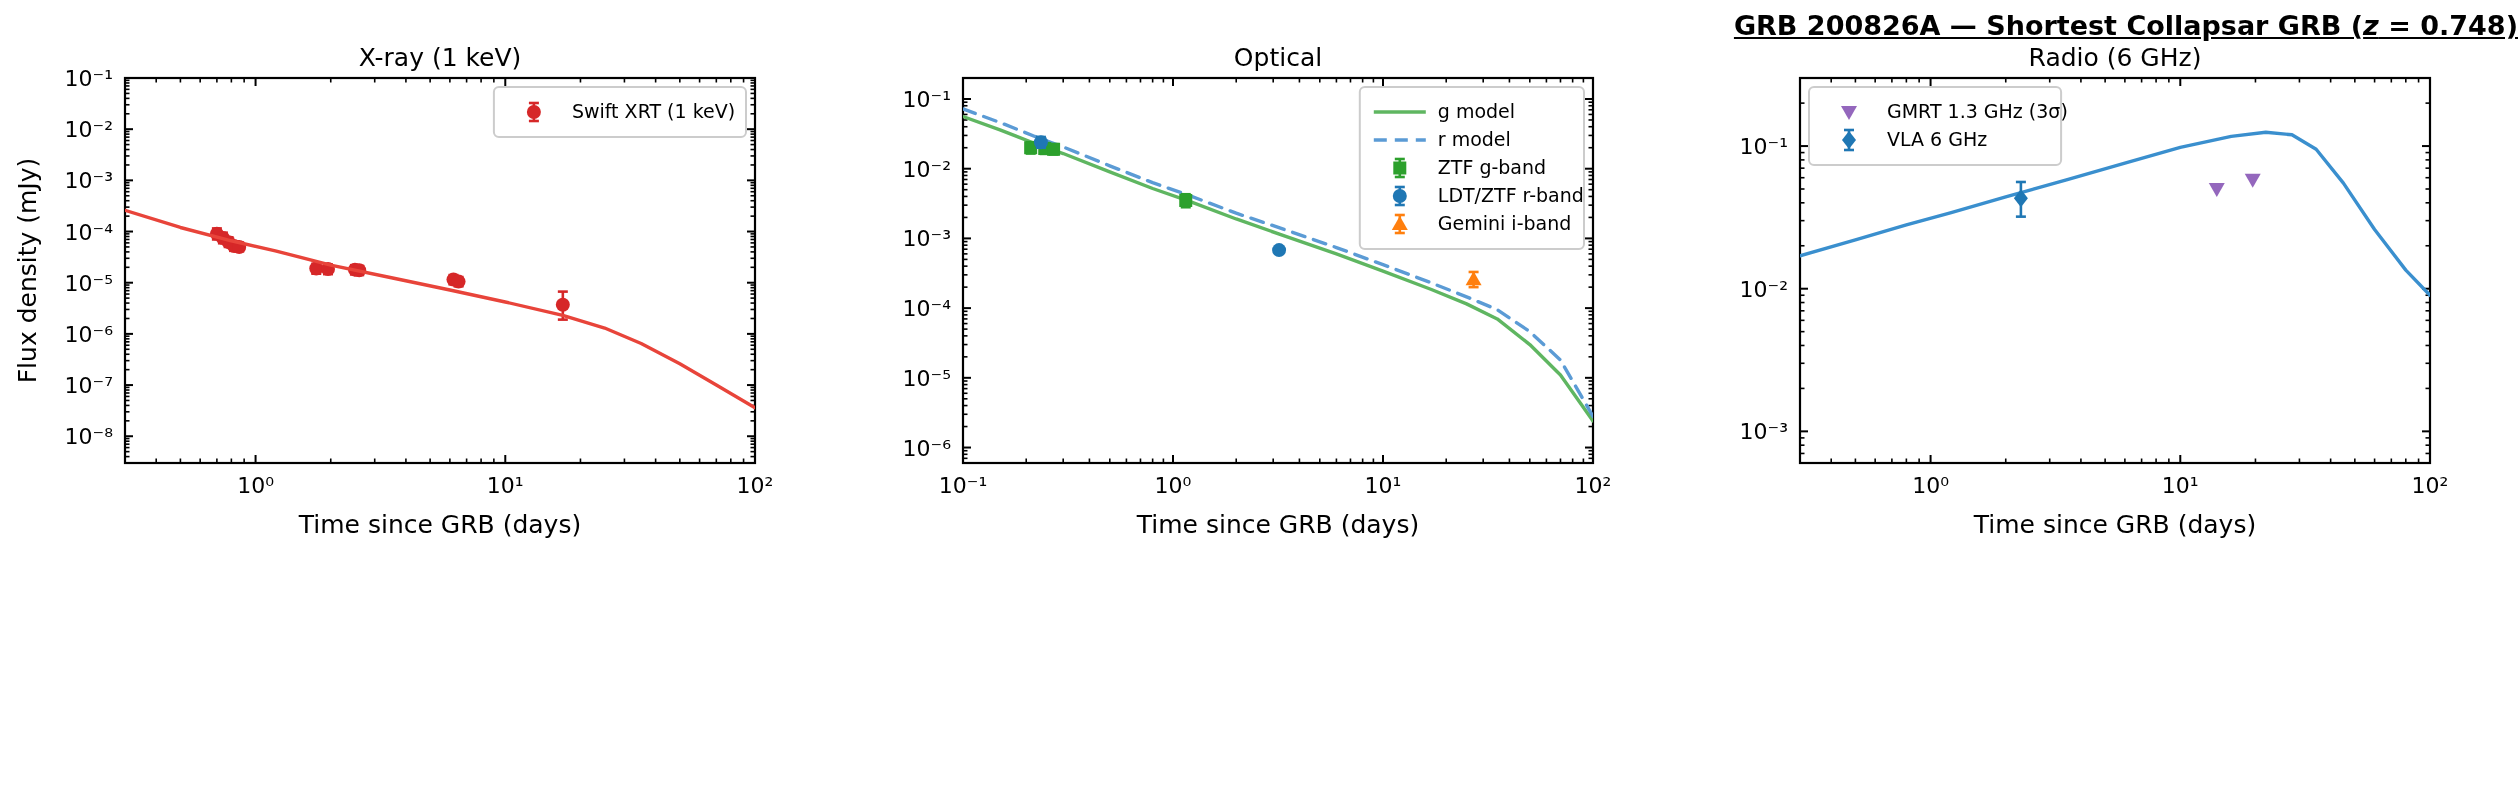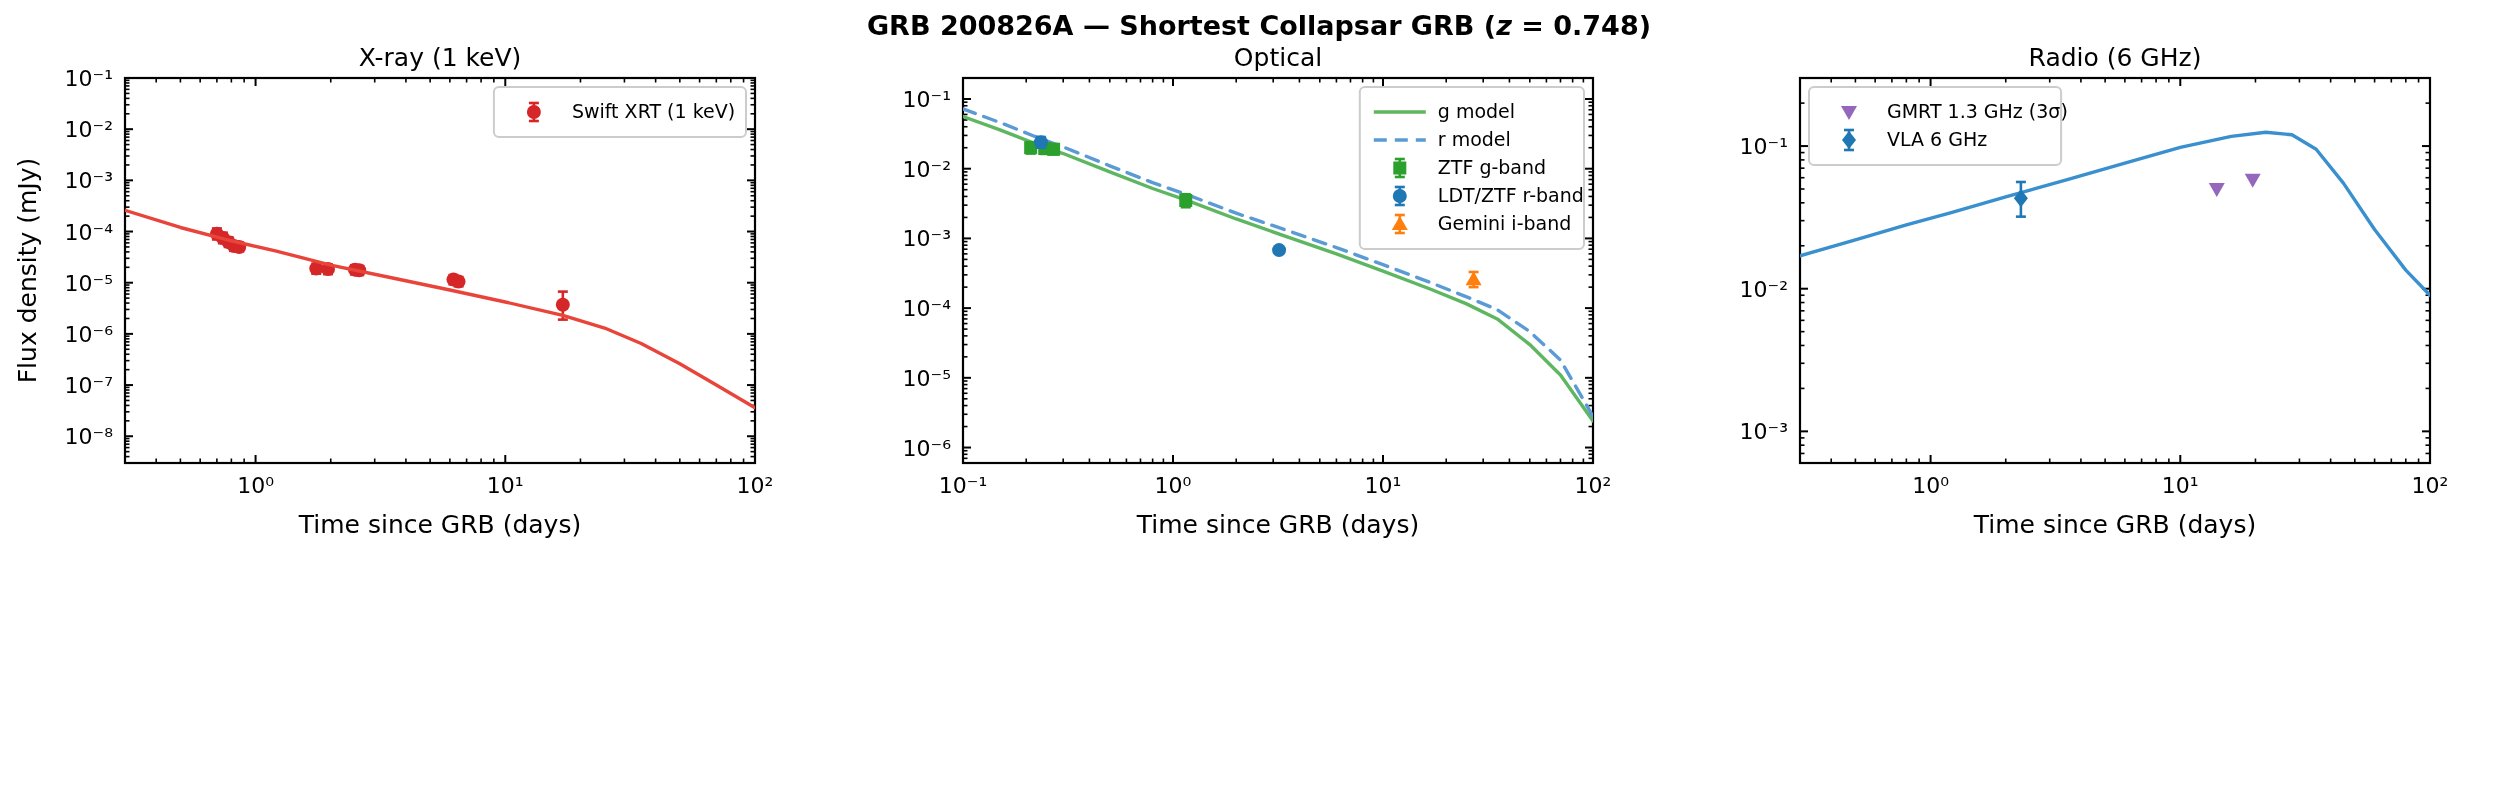--- a/index.html
+++ b/index.html
@@ -1,21 +1,22 @@
 <!DOCTYPE html>
 <html><head>
 <meta charset="utf-8">
 <style>
   html,body{margin:0;padding:0;background:#ffffff;}
   body{width:2518px;height:808px;font-family:"DejaVu Sans",sans-serif;overflow:hidden;}
   #fig{position:relative;width:2518px;height:808px;background:#fff;}
   #suptitle{
-    position:absolute;top:10px;left:0;width:2518px;text-align:center;
+    position:absolute;top:10px;left:0;width:2518px;text-align:right;
     font-family:"DejaVu Sans",sans-serif;font-weight:bold;font-size:27px;color:#000;
     letter-spacing:0px;
+    text-decoration:underline;
   }
   #suptitle .ital{font-style:italic;font-weight:bold;}
   svg{display:block;}
   .panel{position:absolute;top:40px;}
   text{font-family:"DejaVu Sans",sans-serif;fill:#000;}
   .axtitle{font-size:25px;text-anchor:middle;}
   .ticklbl{font-size:22px;}
   .axlabel{font-size:25px;text-anchor:middle;}
   .leglbl{font-size:19px;dominant-baseline:middle;}
   .spine{stroke:#000;stroke-width:2.2;fill:none;}

